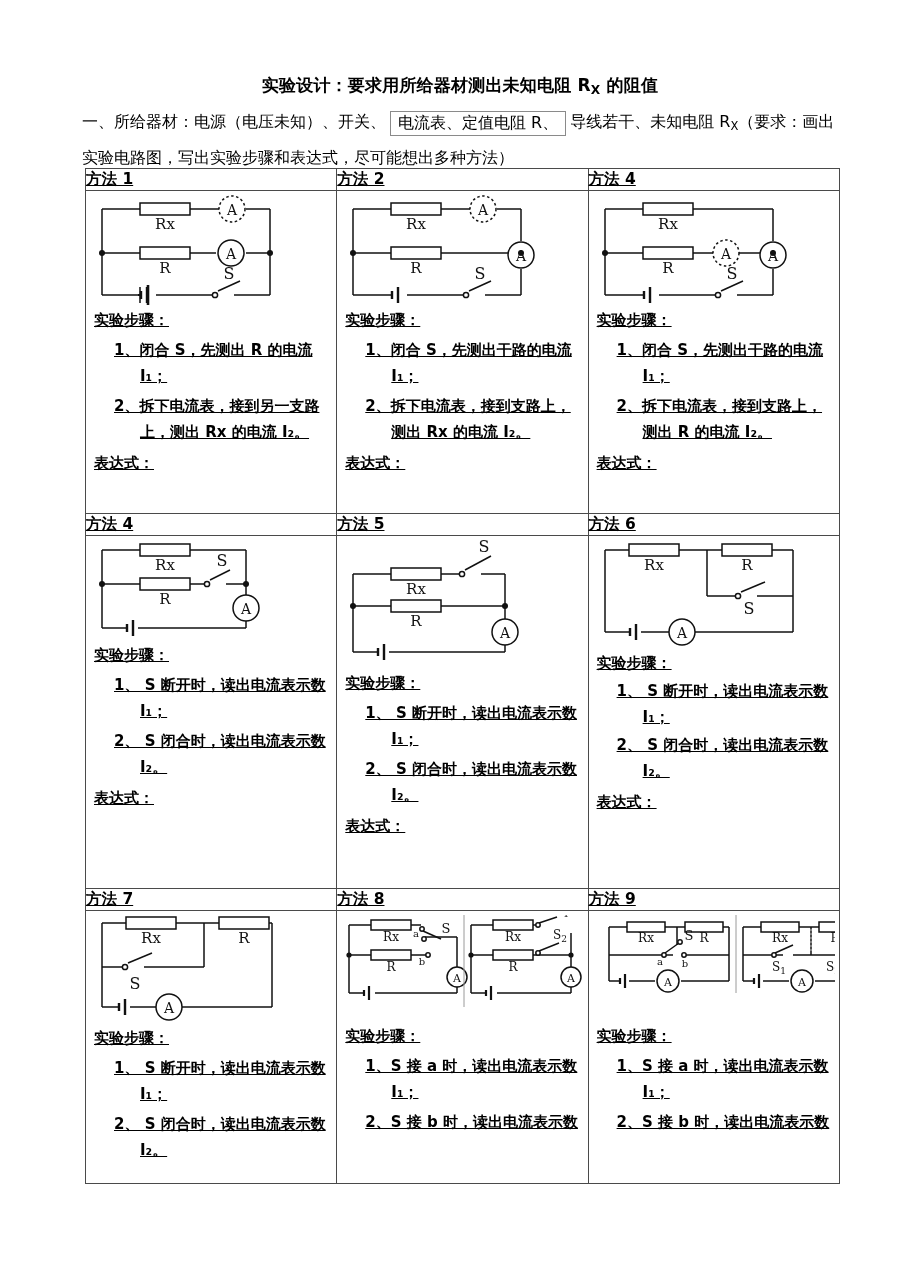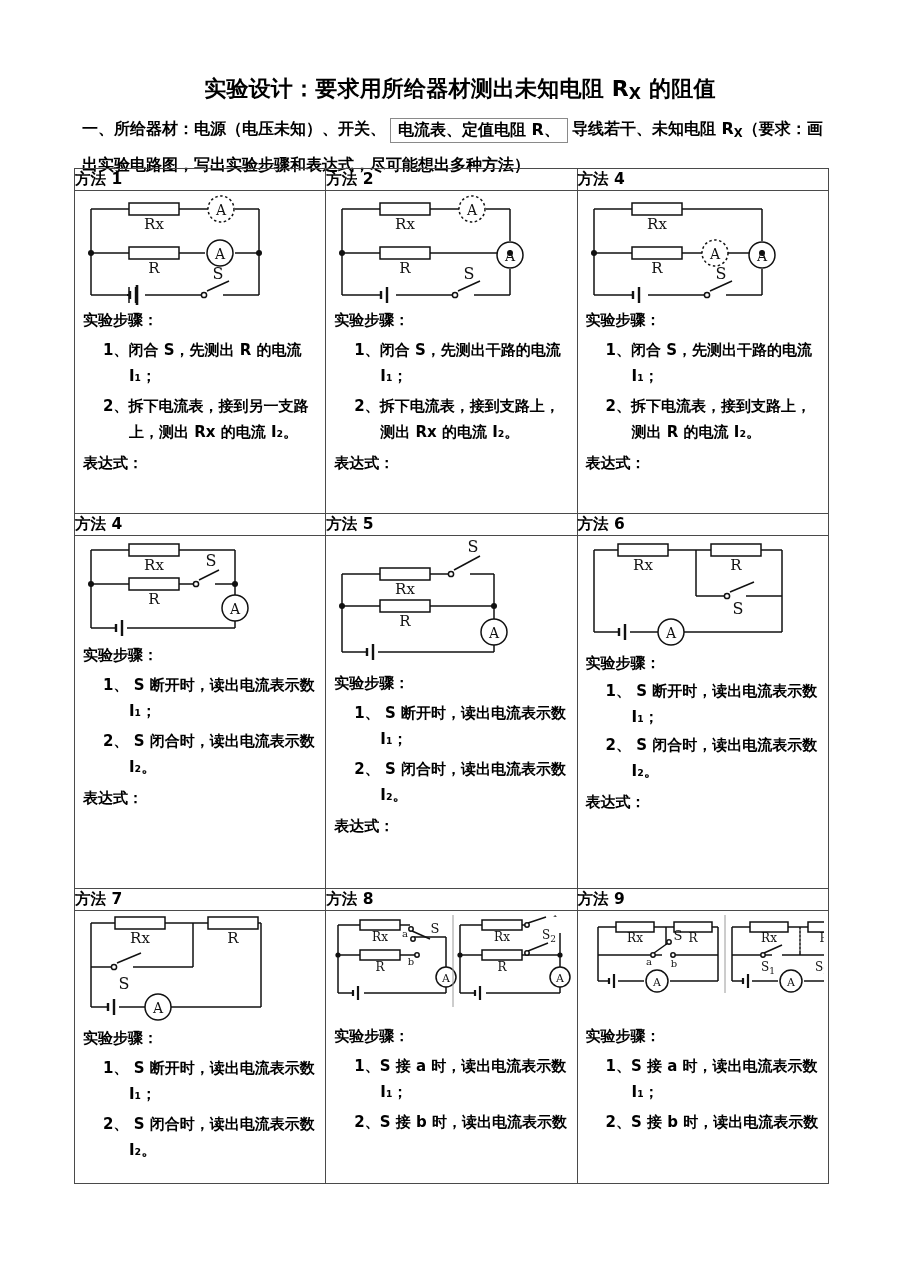--- a/index.html
+++ b/index.html
@@ -3,35 +3,35 @@
 <meta charset="utf-8">
 <style>
   html,body{margin:0;padding:0;}
   body{
     width:920px;height:1277px;background:#ffffff;
     font-family:"DejaVu Sans","Liberation Sans",sans-serif;
     color:#000;overflow:hidden;
   }
   .page{position:relative;width:920px;height:1277px;box-sizing:border-box;padding:0;}
   .doc-title{
-    text-align:center;font-weight:bold;font-size:22px;
+    text-align:center;font-weight:bold;font-size:17px;
     margin:0;padding:74px 0 0 0;letter-spacing:.2px;
   }
   .intro{
-    font-weight:bold;font-size:16px;line-height:31px;
+    font-weight:normal;font-size:16px;line-height:31px;
     margin:9px 82px 0 82px;text-align:left;
   }
   .boxed-items{
     display:inline-block;border:1.6px solid #8a8a8a;
     padding:1px 7px 2px 7px;margin:0 4px;line-height:20px;vertical-align:-1px;
   }
   sub{font-size:.72em;vertical-align:-0.22em;}
   .tbl{
-    position:absolute;left:74px;top:168px;width:751px;
-    border-collapse:collapse;table-layout:fixed;
+    position:absolute;left:85px;top:168px;width:751px;
+    border-collapse:collapse;table-layout:fixed;text-decoration:underline;
   }
   .tbl td{
     border:1.1px solid #4a4a4a;vertical-align:top;
     padding:0;width:250.3px;
   }
   .mhdr{
     font-weight:bold;font-size:15.5px;padding:5px 0 5px 9px;height:18px;
   }
   .cell-body{padding:4px 6px 6px 8px;}
   .steps-title{font-weight:bold;font-size:15px;line-height:26px;margin-top:2px;}

